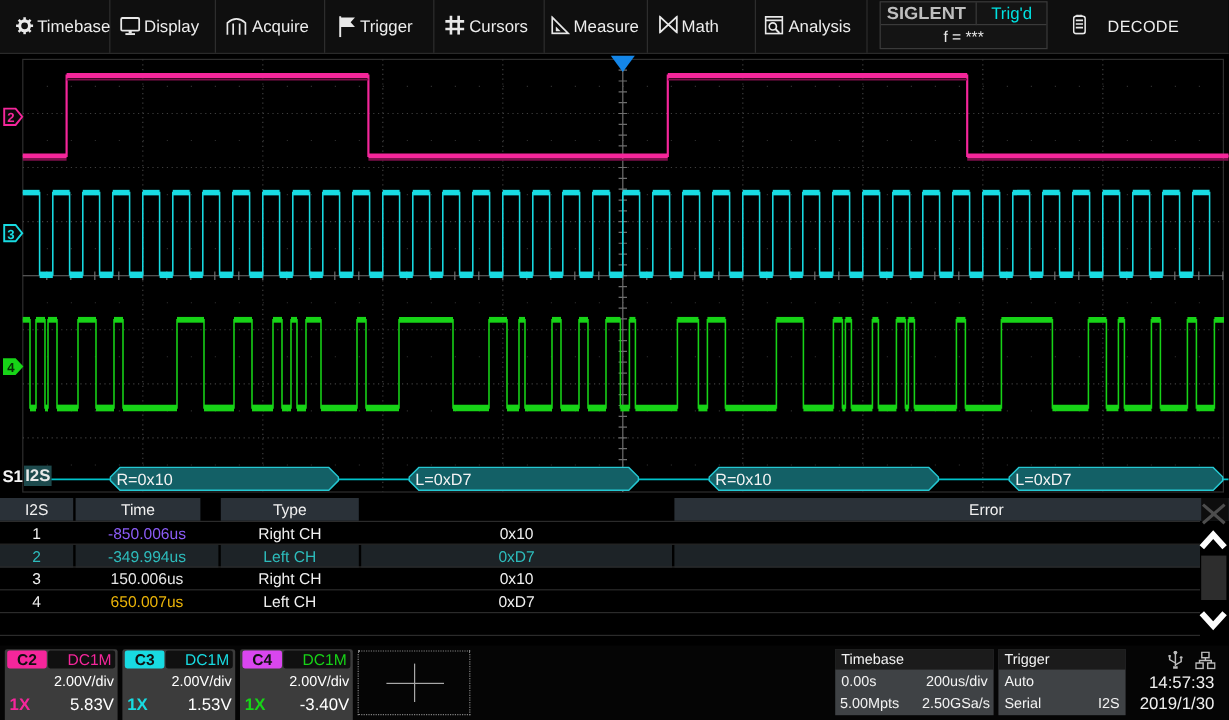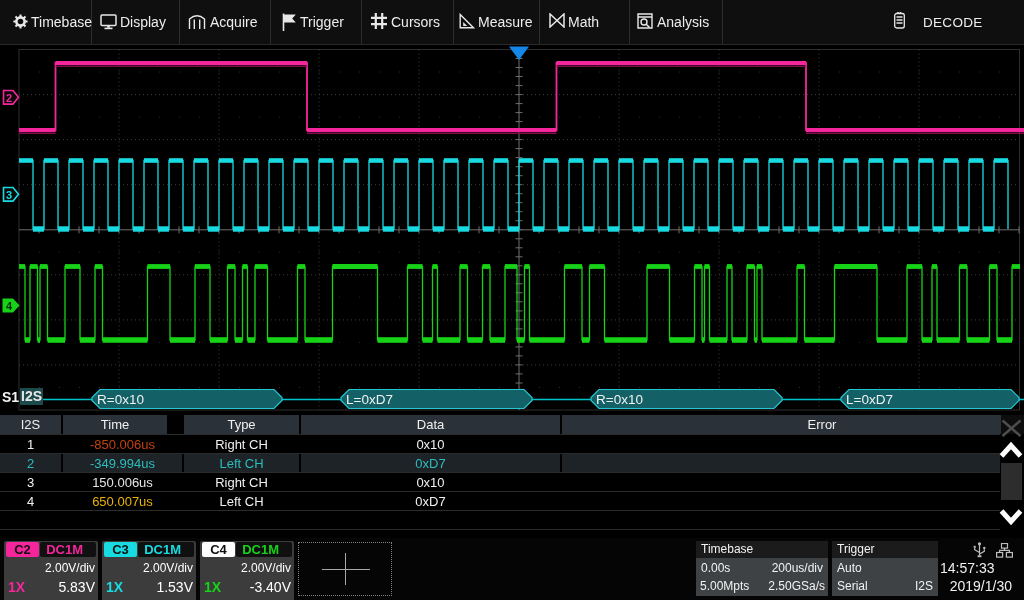--- a/index.html
+++ b/index.html
@@ -17,21 +17,21 @@
 #sig .cell3{position:absolute;left:0;top:19px;width:138px;height:19px;color:#e8e8e8;font-size:13px;text-align:center;line-height:19px}
 
 #tbl{position:absolute;left:0;top:416px;width:1024px;height:114px;font-size:13px;color:#f0f0f0}
 .thead{position:absolute;left:0;top:-1px;height:19px;background:#2a3138;line-height:19px;text-align:center;font-size:13px}
 .trow{position:absolute;height:19px;line-height:19px;text-align:center}
 .rline{position:absolute;left:0;width:1000px;height:1px;background:#2b2b2b}
 
 #bot{position:absolute;left:0;top:538px;width:1024px;height:62px;background:#050505}
 .chbox{position:absolute;top:3px;width:94px;height:63px;background:#3c3c3c;border-radius:2px;font-size:14px}
 .chbadge{position:absolute;left:2px;top:1px;width:33px;height:15px;border-radius:2px;color:#101010;font-weight:bold;font-size:13px;text-align:center;line-height:15px}
-.chdc{position:absolute;left:36px;top:1px;width:56px;height:15px;background:#101010;border-radius:2px;font-size:13px;font-weight:bold;text-align:right;line-height:15px;padding-right:13px}
+.chdc{position:absolute;left:36px;top:1px;width:56px;height:15px;background:#101010;border-radius:2px;font-size:13px;font-weight:normal;text-align:right;line-height:15px;padding-right:3px}
 .chvd{position:absolute;right:3px;top:20px;color:#fff;font-size:12px}
 .chpx{position:absolute;left:4px;top:38px;font-size:14px;font-weight:bold}
 .chvv{position:absolute;right:3px;top:38px;color:#fff;font-size:14px}
 .ibox{position:absolute;top:3px;width:132px;height:55px;background:#3f4245;font-size:12px;color:#f2f2f2}
 .ihd{position:absolute;left:0;top:0;width:100%;height:17px;background:#1b1b1b;line-height:17px;padding-left:5px}
 </style></head><body>
 <div id="page">
 <svg width="1024" height="600" viewBox="0 0 1024 600" style="position:absolute;left:0;top:0">
 <rect x="19" y="49.5" width="1000.5" height="360.5" fill="none" stroke="#2e2e2e" stroke-width="1"></rect>
 <line x1="119" y1="49.5" x2="119" y2="410" stroke="#3e3e3e" stroke-width="1" stroke-dasharray="1 3"></line>
@@ -299,40 +299,46 @@
         <span class="lbl" style="left:568px">Math</span>
       </div>
   <div class="mi">
         <span class="micon" style="left:637px"><svg width="16" height="16" viewBox="0 0 16 16">
             <path d="M1 1 H15 V15 H1 Z M1 4 H15" fill="none" stroke="#e8e8e8" stroke-width="1.4"></path>
             <circle cx="7" cy="9" r="3" fill="none" stroke="#e8e8e8" stroke-width="1.4"></circle>
             <path d="M9.2 11.2 L12.5 14.5" stroke="#e8e8e8" stroke-width="1.6"></path>
           </svg></span>
         <span class="lbl" style="left:657px">Analysis</span>
       </div>
+  <div id="sig">
+    <div class="cell1"><svg width="78" height="18" viewBox="0 0 78 18">
+            <text x="5" y="14" font-size="14.5" font-weight="bold" fill="#bebebe" textLength="66" lengthAdjust="spacingAndGlyphs">SIGLENT</text>
+          </svg></div>
+    <div class="cell2">Trig'd</div>
+    <div class="cell3">f = ***</div>
+  </div>
   <div class="mi">
         <span class="micon" style="left:894px;top:12px"><svg width="11" height="17" viewBox="0 0 11 17">
             <rect x="0.7" y="1.5" width="9.6" height="14.5" rx="2" fill="none" stroke="#e8e8e8" stroke-width="1.3"></rect>
             <path d="M2.5 5 H8.5 M2.5 8 H8.5 M2.5 11 H8.5" stroke="#e8e8e8" stroke-width="1.3"></path>
             <path d="M2 1.5 h1.4 v-1 h1.1 v1 h1.4 v-1 h1.1 v1 h1.4" stroke="#e8e8e8" stroke-width="1" fill="none"></path>
           </svg></span>
         <span class="lbl" style="left:923px;font-size:13.5px;top:15px;letter-spacing:0.3px">DECODE</span>
       </div>
 </div>
 <div class="abs" style="left:2px;top:389px;color:#f2f2f2;font-size:14px;font-weight:bold">S1</div>
 <div class="abs" style="left:20px;top:388px;background:#1d4a4d;color:#e8e8e8;font-size:14px;font-weight:bold;padding:0 1px;height:17px;line-height:17px">I2S</div>
 <div id="tbl">
   <div class="thead" style="left:0;width:61px">I2S</div>
   <div class="thead" style="left:63px;width:104px">Time</div>
   <div class="thead" style="left:184px;width:115px">Type</div>
-  <div class="thead" style="left:301px;width:259px">Data</div>
   <div class="thead" style="left:562px;width:520px">Error</div>
   <div class="thead" style="left:1001px;width:23px;background:#0d0d0d"></div>
   <div class="trow" style="left:0;top:19px;width:61px;color:#f0f0f0">1</div>
-      <div class="trow" style="left:63px;top:19px;width:119px;color:#c2410c">-850.006us</div>
+      <div class="trow" style="left:63px;top:19px;width:119px;color:#8b5cf6">-850.006us</div>
       <div class="trow" style="left:184px;top:19px;width:115px;color:#f0f0f0">Right CH</div>
       <div class="trow" style="left:301px;top:19px;width:259px;color:#f0f0f0">0x10</div>
       <div class="trow" style="left:0px;top:38px;width:61px;background:#1d2327"></div>
       <div class="trow" style="left:63px;top:38px;width:119px;background:#1d2327"></div>
       <div class="trow" style="left:184px;top:38px;width:115px;background:#1d2327"></div>
       <div class="trow" style="left:301px;top:38px;width:259px;background:#1d2327"></div>
       <div class="trow" style="left:562px;top:38px;width:438px;background:#1d2327"></div>
       <div class="trow" style="left:0;top:38px;width:61px;color:#2dbcbc">2</div>
       <div class="trow" style="left:63px;top:38px;width:119px;color:#2dbcbc">-349.994us</div>
       <div class="trow" style="left:184px;top:38px;width:115px;color:#2dbcbc">Left CH</div>
@@ -367,21 +373,21 @@
         <div class="chvv">5.83V</div>
   </div>
   <div class="chbox" style="left:102px">
     <div class="chbadge" style="background:#18dbe2">C3</div>
         <div class="chdc" style="color:#18dbe2">DC1M</div>
     <div class="chvd">2.00V/div</div>
         <div class="chpx" style="color:#18dbe2">1X</div>
         <div class="chvv">1.53V</div>
   </div>
   <div class="chbox" style="left:200px">
-    <div class="chbadge" style="background:#ffffff">C4</div>
+    <div class="chbadge" style="background:#d946ef">C4</div>
         <div class="chdc" style="color:#17d317">DC1M</div>
     <div class="chvd">2.00V/div</div>
         <div class="chpx" style="color:#17d317">1X</div>
         <div class="chvv">-3.40V</div>
   </div>
   <div class="abs" style="left:298px;top:4px;width:94px;height:54px;border:1px dotted #808080">
     <div class="abs" style="left:23px;top:26px;width:48px;height:1px;background:#a8a8a8"></div>
     <div class="abs" style="left:46px;top:10px;width:1px;height:32px;background:#a8a8a8"></div>
   </div>
   <div class="ibox" style="left:696px">
@@ -404,17 +410,17 @@
           <path d="M0.7 3.8 h2 v2 h-2 Z" fill="#bdbdbd"></path>
           <circle cx="11.3" cy="6" r="1.2" fill="#bdbdbd"></circle>
           <path d="M4.6 13.2 h3.8 v2 h-3.8 Z" fill="#bdbdbd"></path>
         </svg>
     <svg class="abs" style="left:56px;top:5px" width="17" height="15" viewBox="0 0 17 15">
           <rect x="5.5" y="0.5" width="6" height="4.6" fill="none" stroke="#bdbdbd" stroke-width="1.2"></rect>
           <rect x="0.6" y="9.5" width="6" height="4.6" fill="none" stroke="#bdbdbd" stroke-width="1.2"></rect>
           <rect x="10.4" y="9.5" width="6" height="4.6" fill="none" stroke="#bdbdbd" stroke-width="1.2"></rect>
           <path d="M8.5 5.1 V7.4 M3.6 9.5 V7.4 H13.4 V9.5" stroke="#bdbdbd" stroke-width="1.2" fill="none"></path>
         </svg>
-    <div class="abs" style="left:0;top:22px;width:72px;">14:57:33</div>
+    <div class="abs" style="left:0;top:22px;width:72px;text-align:right">14:57:33</div>
     <div class="abs" style="left:0;top:40px;width:72px;text-align:right">2019/1/30</div>
   </div>
 </div>
 </div>
 
 </body></html>

